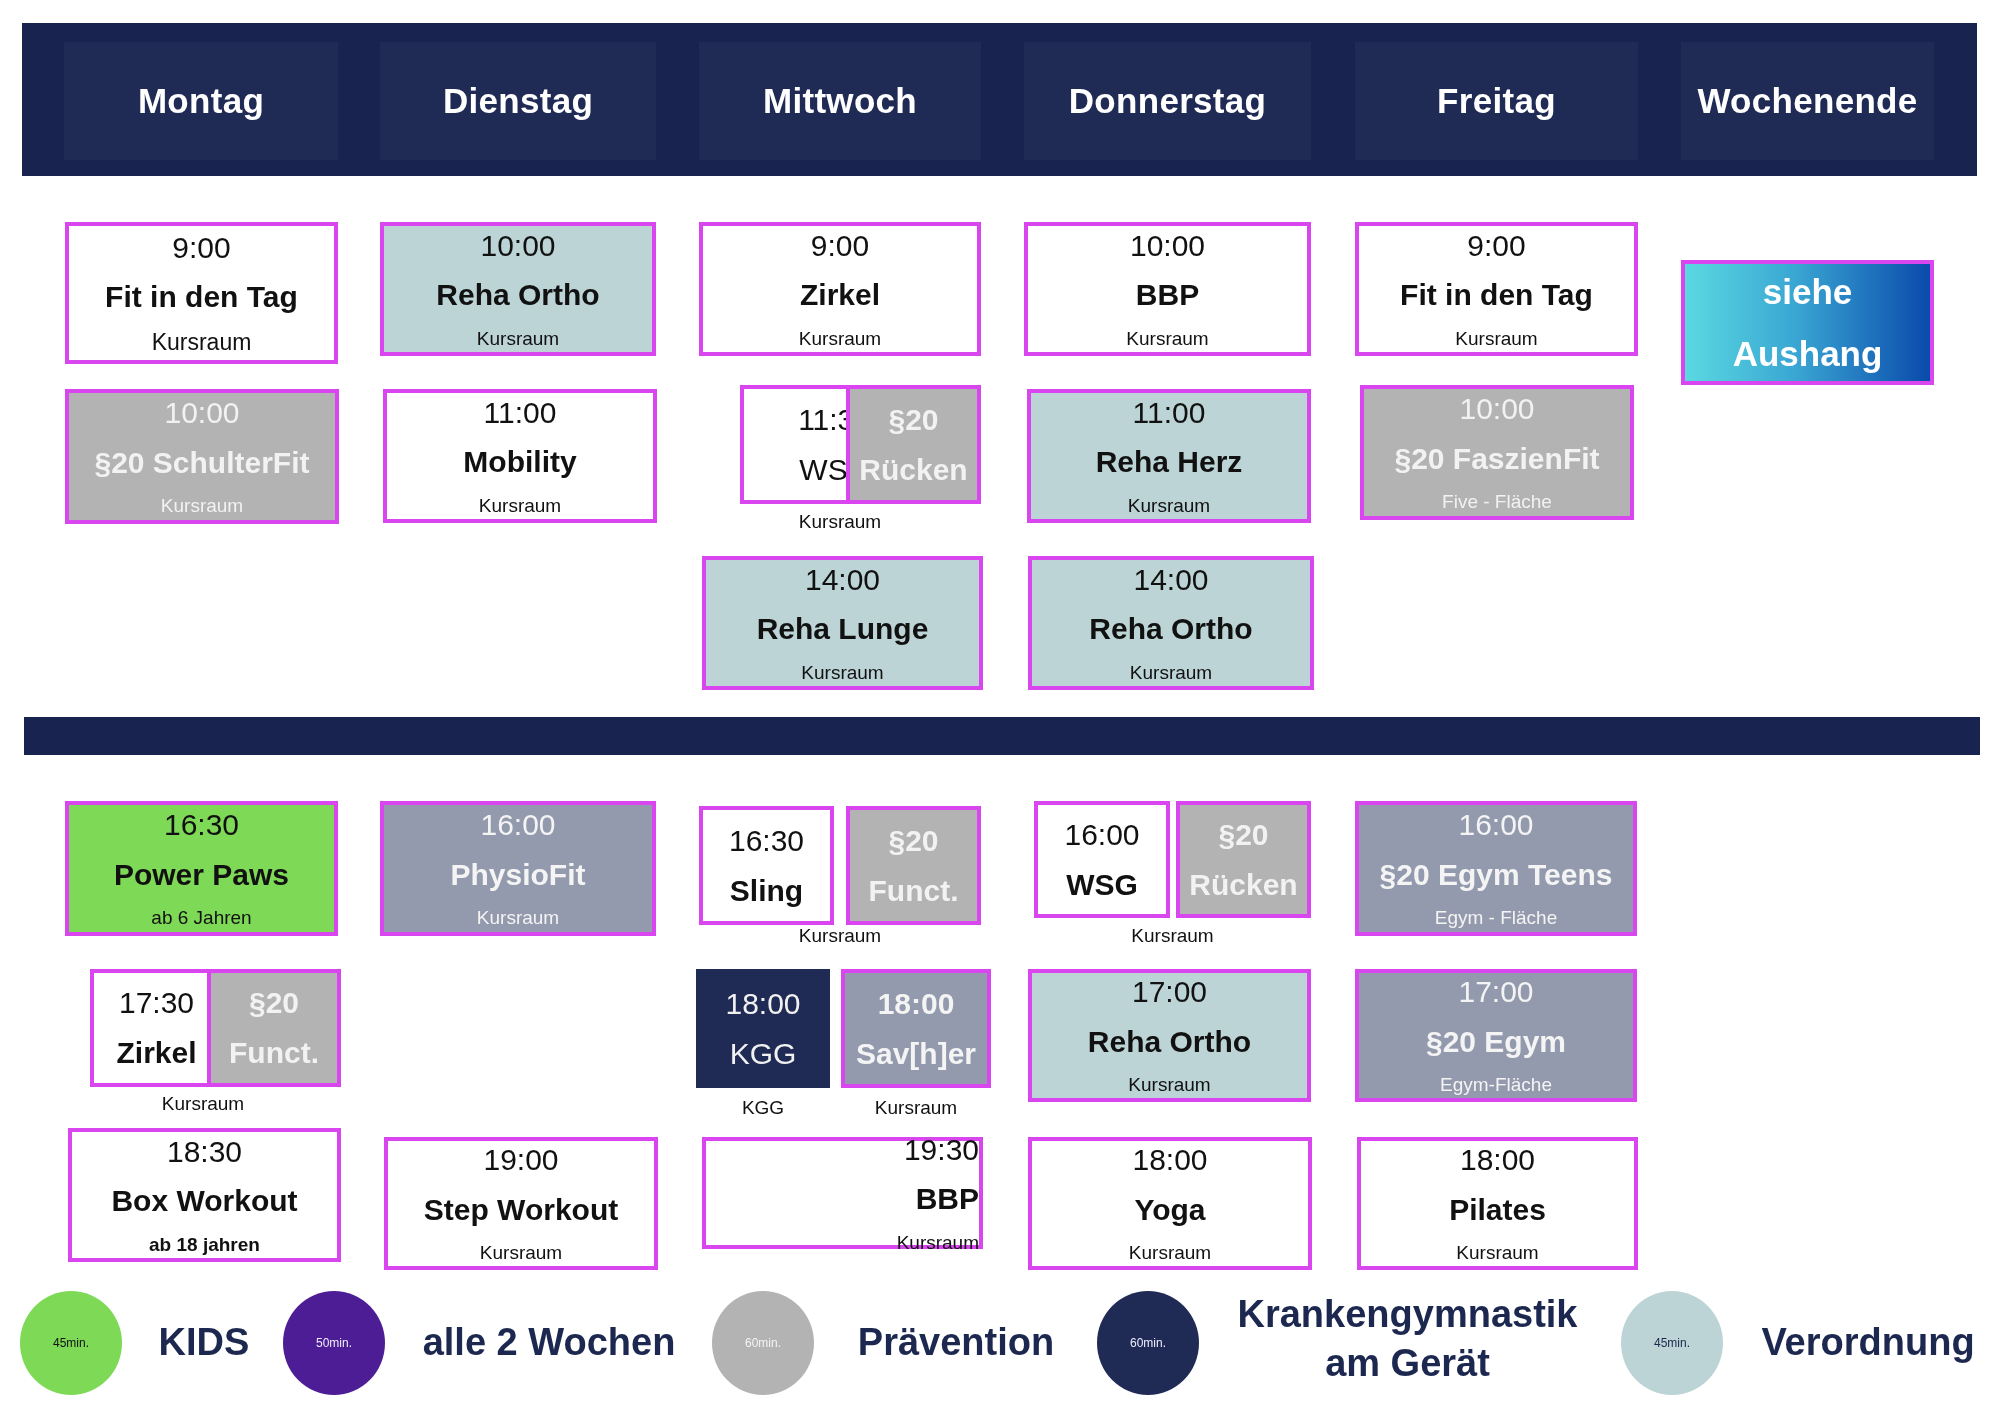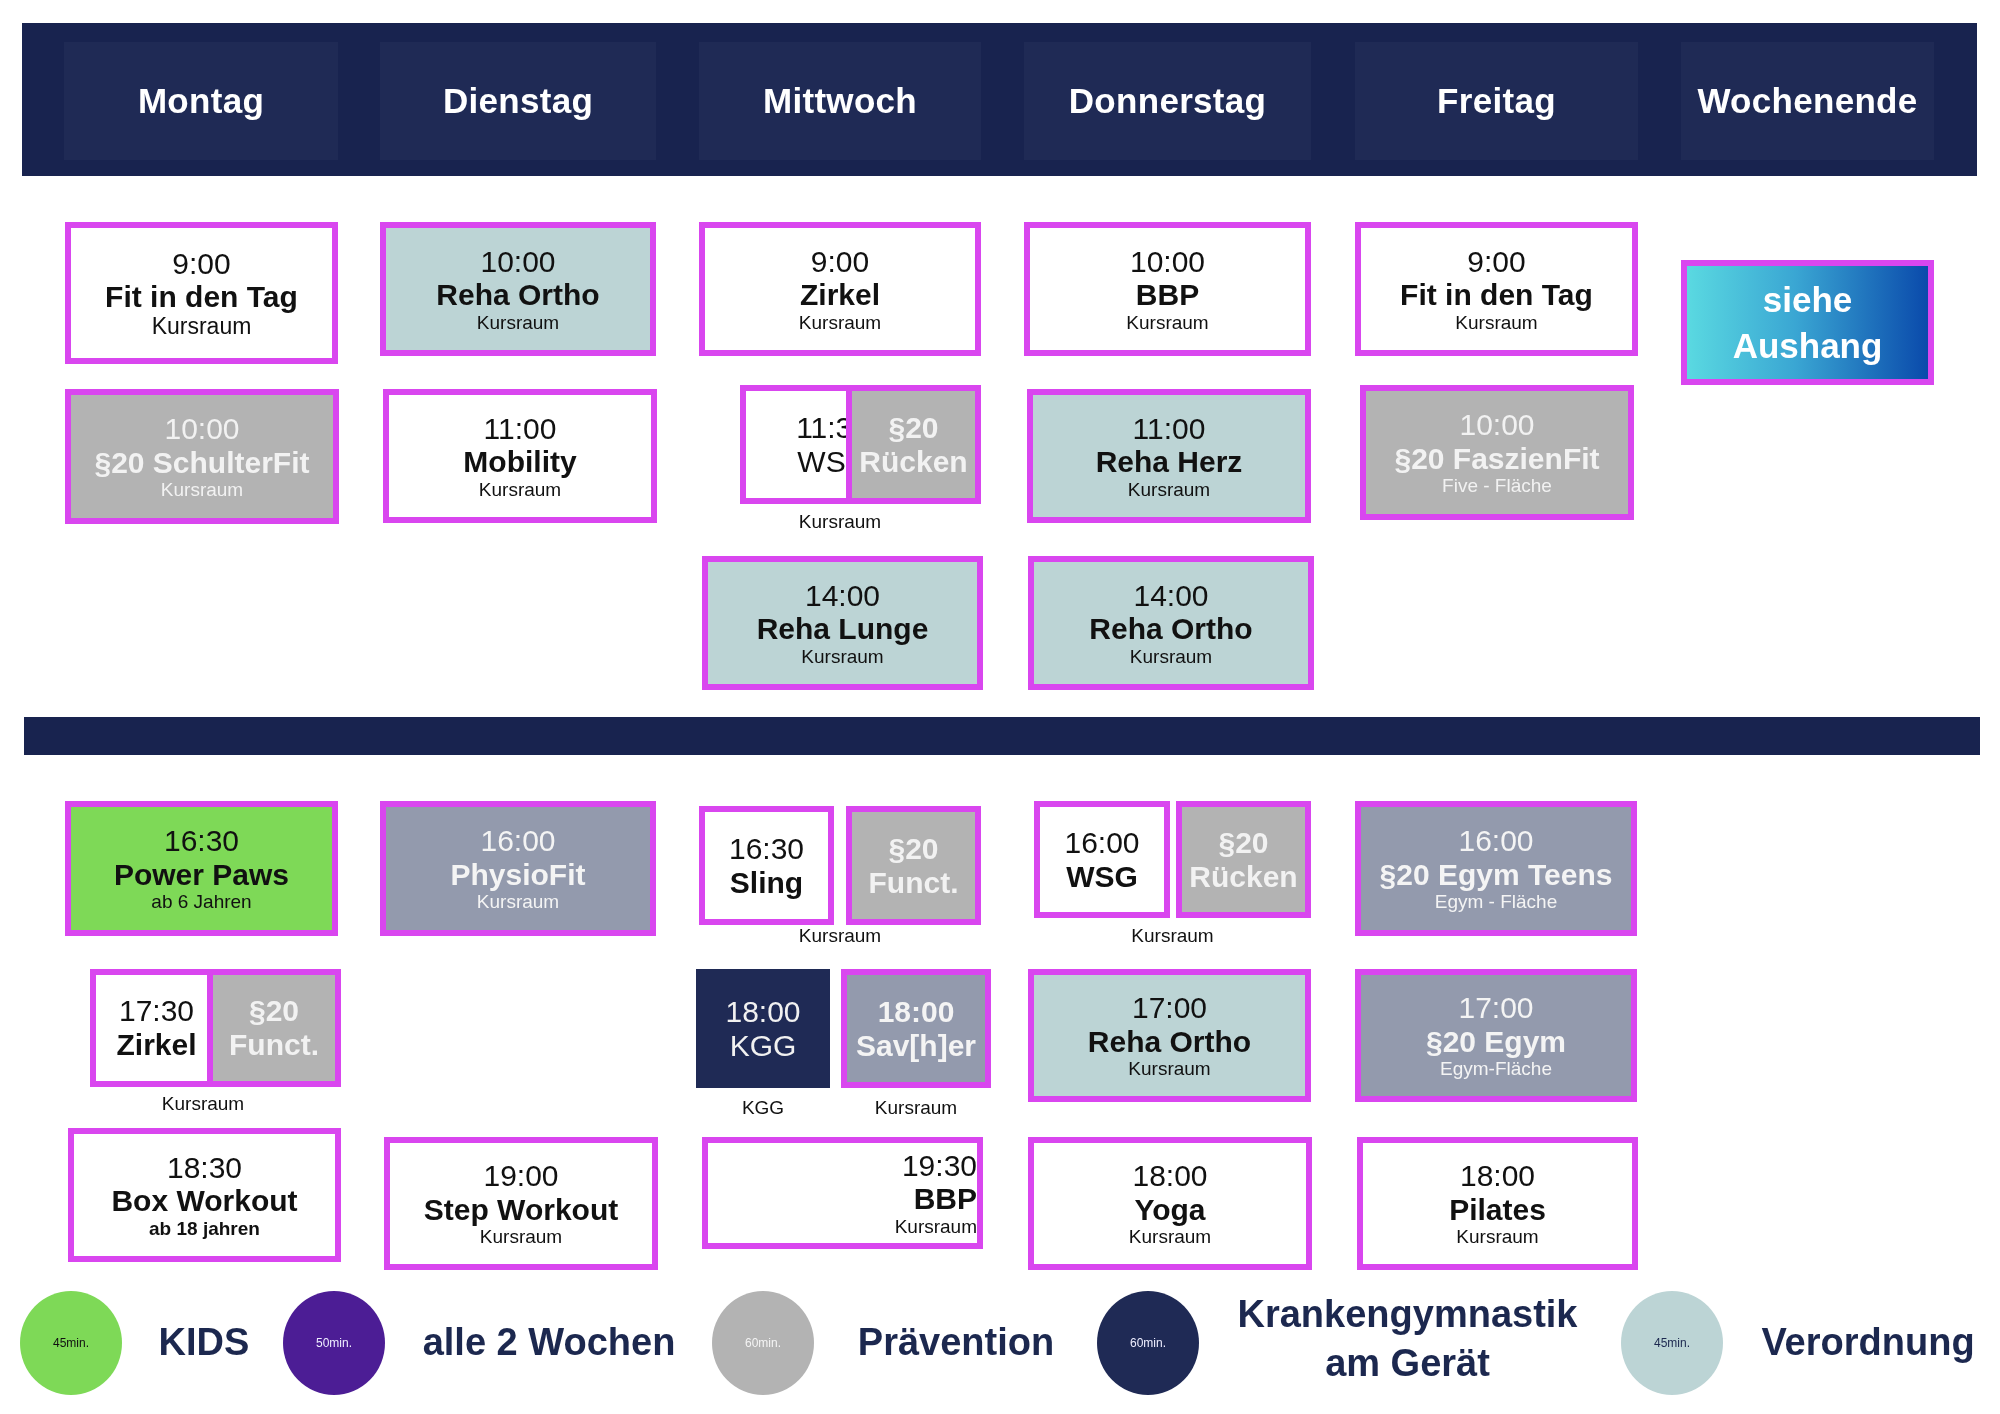--- a/index.html
+++ b/index.html
@@ -5,22 +5,22 @@
   html, body { margin:0; padding:0; background:#ffffff; }
   body { width:2000px; height:1414px; position:relative; overflow:hidden;
          font-family:"Liberation Sans", "DejaVu Sans", sans-serif; }
   .abs { position:absolute; box-sizing:border-box; }
   .header-bar { left:22px; top:23px; width:1955px; height:153px; background:#18234f; }
   .day-cell { top:42px; height:118px; background:#1f2a55; color:#ffffff;
               display:flex; align-items:center; justify-content:center;
               font-weight:bold; font-size:35px; letter-spacing:0.3px; }
   .divider { left:24px; top:717px; width:1956px; height:38px; background:#18234f; }
 
-  .card { border:6px solid #d946ef; display:flex; flex-direction:column;
-          align-items:center; justify-content:center; text-align:center; line-height:1.12; }
+  .card { border:4px solid #d946ef; display:flex; flex-direction:column;
+          align-items:center; justify-content:center; text-align:center; line-height:1.12;gap:16px; }
   .card .t { font-size:30px; font-weight:normal; }
   .card .n { font-size:30px; font-weight:bold; }
   .card .r { font-size:19px; }
   .card .r.bold { font-weight:bold; }
   .white { background:#ffffff; color:#111111; }
   .teal { background:#bcd4d5; color:#111111; }
   .gray { background:#b3b3b3; color:#f2f2f2; }
   .slate { background:#939aad; color:#f4f4f4; }
   .green { background:#7ed957; color:#111111; }
   .navy { background:#1f2a55; color:#f1f1f1; border-color:#1f2a55; }

